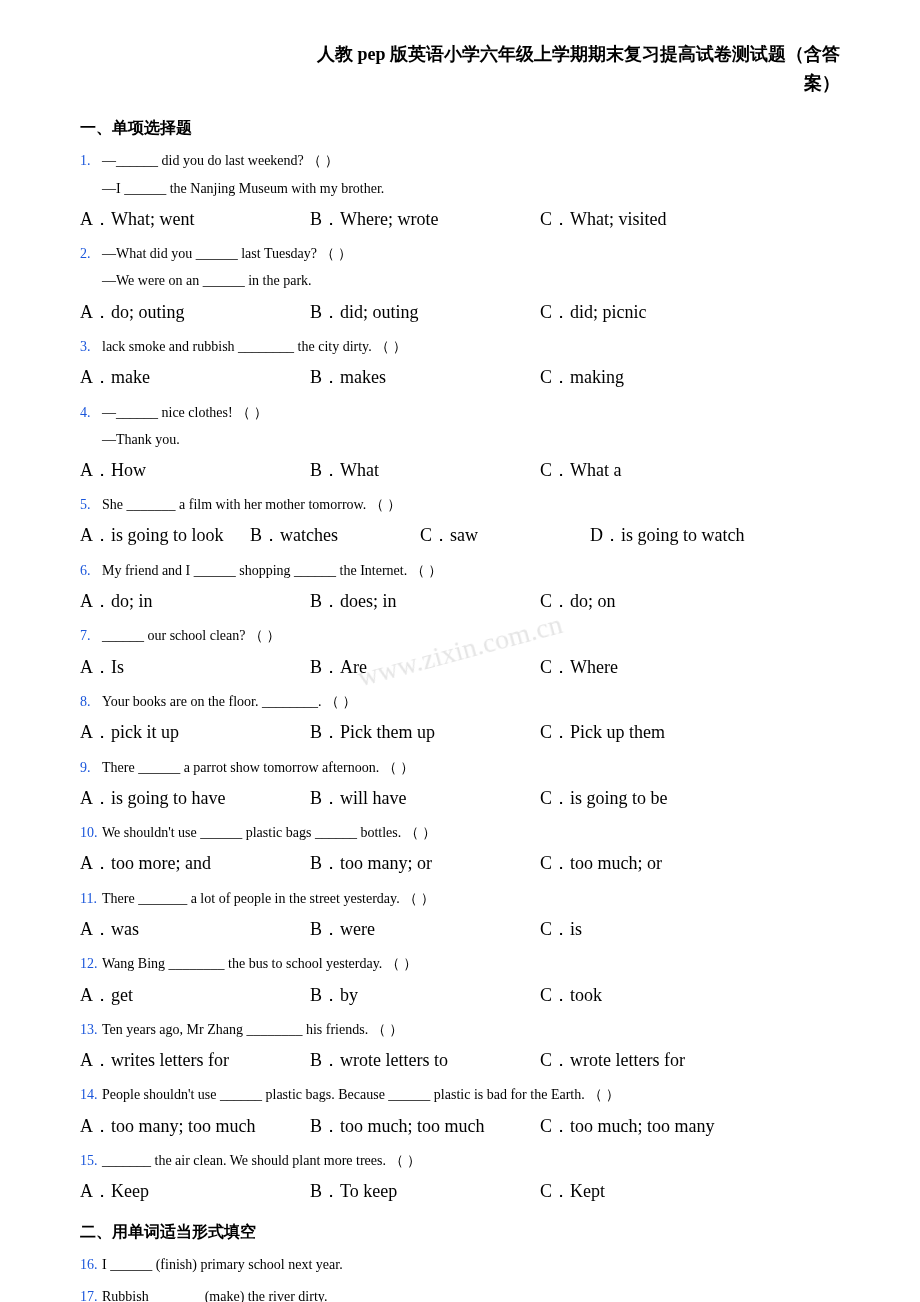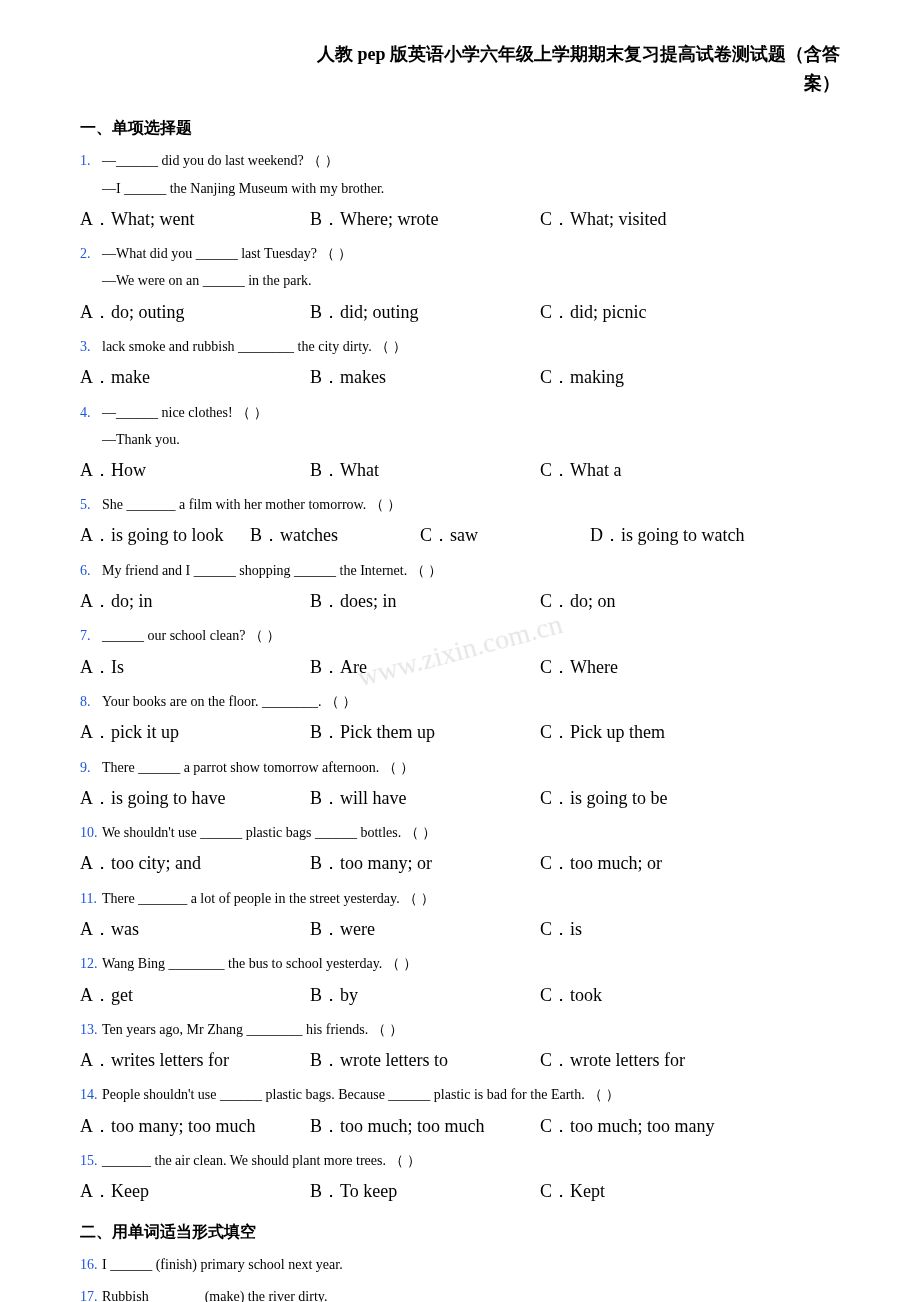--- a/index.html
+++ b/index.html
@@ -197,21 +197,21 @@
         <span class="option">B．will have</span>
         <span class="option">C．is going to be</span>
       </div>
     </div>
     <div class="question-block">
       <div class="question-line">
         <span class="q-num">10.</span>
         <span class="q-text">We shouldn't use ______ plastic bags ______ bottles. （  ）</span>
       </div>
       <div class="options-row">
-        <span class="option">A．too city; and</span>
+        <span class="option">A．too more; and</span>
         <span class="option">B．too many; or</span>
         <span class="option">C．too much; or</span>
       </div>
     </div>
     <div class="question-block">
       <div class="question-line">
         <span class="q-num">11.</span>
         <span class="q-text">There _______ a lot of people in the street yesterday. （  ）</span>
       </div>
       <div class="options-row">

